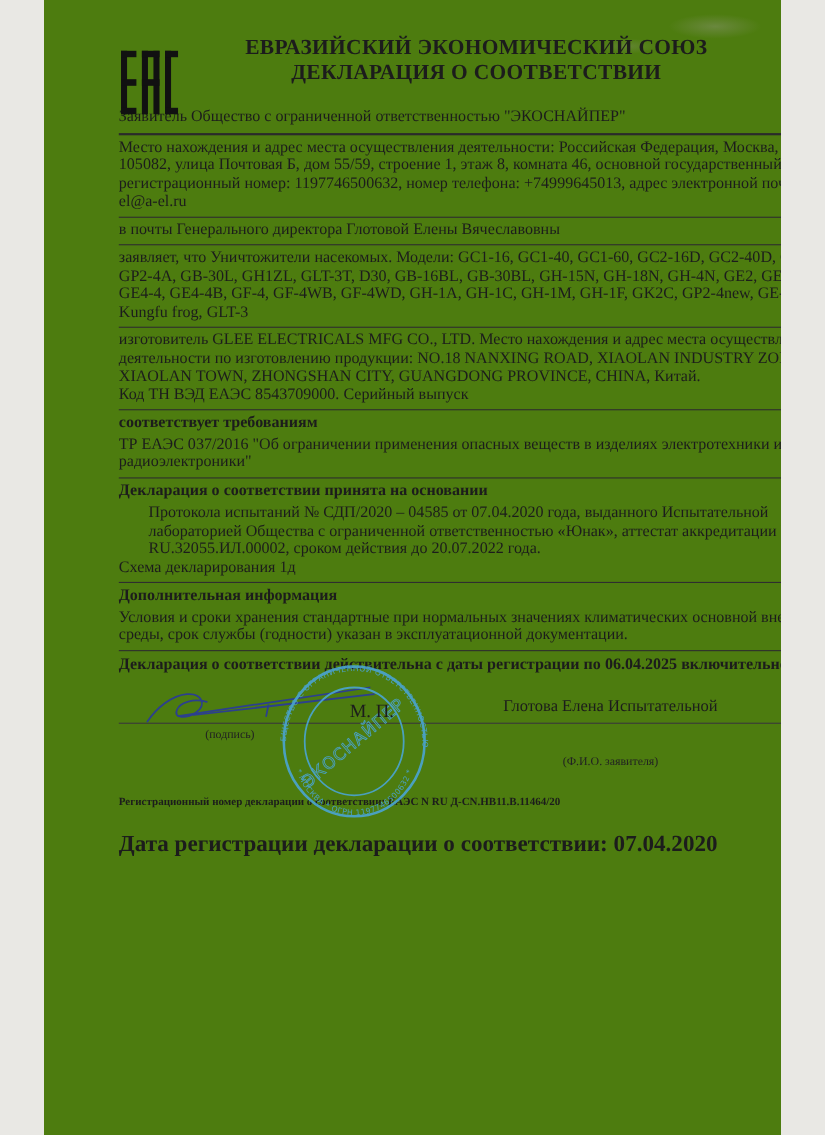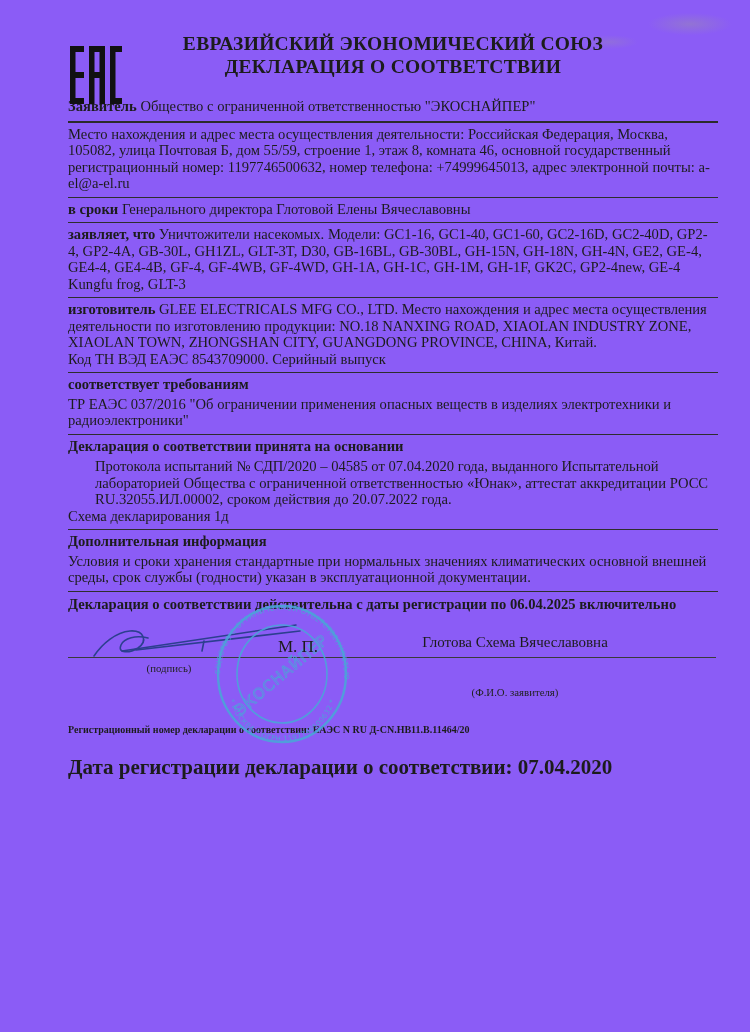--- a/index.html
+++ b/index.html
@@ -1,20 +1,20 @@
 <!DOCTYPE html>
 <html><head>
 <meta charset="utf-8">
 <style>
   html,body{margin:0;padding:0;background:#e9e8e4;}
   .page{
     position:relative;
-    width:750px;height:1032px;
+    width:670px;height:1032px;
     margin:0 auto;
-    background:#8b5cf6;
+    background:#4d7c0f;
     font-family:"Liberation Serif","DejaVu Serif",serif;
     color:#1c1c1c;
     overflow:hidden;
   }
   .smudge{
     position:absolute;top:0;right:0;width:200px;height:60px;
     background:
       radial-gradient(ellipse 60px 16px at 70% 40%, rgba(160,158,150,.35), transparent 70%),
       radial-gradient(ellipse 40px 10px at 30% 70%, rgba(160,158,150,.25), transparent 70%);
     pointer-events:none;
@@ -23,21 +23,21 @@
     position:absolute;left:68px;top:0;width:650px;
   }
   .hdr{position:relative;height:96px;}
   .eac{position:absolute;left:2px;top:46px;}
   .title{position:absolute;left:0;top:32px;width:100%;text-align:center;
     font-weight:bold;font-size:19.5px;line-height:23px;letter-spacing:.3px;}
   .sec{font-size:14.6px;line-height:16.5px;}
   .rule1{border-bottom:2px solid #2b2b2b;}
   .rule{border-bottom:1.5px solid #2e2e2e;}
   .p3{padding:3px 0 5px 0;}
-  .lbl{font-weight:bold;}
+  .lbl{font-weight:normal;}
   .bold{font-weight:bold;}
   .sigblock{position:relative;height:96px;font-size:14.6px;}
   .sigline{position:absolute;left:0;right:2px;top:43px;border-top:1.5px solid #3a3a3a;}
   .cap{position:absolute;font-size:10.8px;color:#222;}
   .cap-sign{left:36px;top:48px;width:130px;text-align:center;}
   .cap-fio{left:362px;top:48px;width:170px;text-align:center;margin-top:24px;}
   .mp{position:absolute;left:200px;top:23px;width:60px;text-align:center;font-size:17px;}
   .fio-name{position:absolute;left:312px;top:20px;width:270px;text-align:center;font-size:15px;}
   .stampwrap{position:absolute;left:145px;top:-12px;opacity:.88;}
   .sigscrawl{position:absolute;left:18px;top:6px;}
@@ -80,21 +80,21 @@
     <div class="sec rule1" style="padding:2px 0 6px 0;">
       <span class="lbl">Заявитель</span>
       <span>Общество с ограниченной ответственностью "ЭКОСНАЙПЕР"</span>
     </div>
 
     <div class="sec rule p3">
       <span>Место нахождения и адрес места осуществления деятельности: Российская Федерация, Москва, 105082, улица Почтовая Б, дом 55/59, строение 1, этаж 8, комната 46, основной государственный регистрационный номер: 1197746500632, номер телефона: +74999645013, адрес электронной почты: a-el@a-el.ru</span>
     </div>
 
     <div class="sec rule p3">
-      <span class="lbl">в сроки</span>
+      <span class="lbl">в почты</span>
       <span>Генерального директора Глотовой Елены Вячеславовны</span>
     </div>
 
     <div class="sec rule p3">
       <span class="lbl">заявляет, что</span>
       <span>Уничтожители насекомых.  Модели: GC1-16, GC1-40, GC1-60, GC2-16D, GC2-40D, GP2-4, GP2-4A, GB-30L, GH1ZL, GLT-3T, D30, GB-16BL, GB-30BL, GH-15N, GH-18N, GH-4N, GE2, GE-4, GE4-4, GE4-4B, GF-4, GF-4WB, GF-4WD, GH-1A, GH-1C, GH-1M, GH-1F, GK2C, GP2-4new, GE-4 Kungfu frog, GLT-3</span>
     </div>
 
     <div class="sec rule p3">
       <div>
@@ -148,21 +148,21 @@
             <textPath href="#arcTop" startOffset="50%" text-anchor="middle">ОБЩЕСТВО С ОГРАНИЧЕННОЙ ОТВЕТСТВЕННОСТЬЮ</textPath>
           </text>
           <text font-family="DejaVu Sans, sans-serif" font-size="7" fill="#4aa6d8" letter-spacing="0.4">
             <textPath href="#arcBot" startOffset="50%" text-anchor="middle">* МОСКВА * ОГРН 1197746500632 *</textPath>
           </text>
           <text x="69" y="78" text-anchor="middle" transform="rotate(-40 69 74)" font-family="DejaVu Sans, sans-serif" font-size="15" letter-spacing="1" fill="none" stroke="#4aa6d8" stroke-width="0.8">ЭКОСНАЙПЕР</text>
         </svg>
       </div>
 
       <div class="mp">М. П.</div>
-      <div class="fio-name">Глотова Схема Вячеславовна</div>
+      <div class="fio-name">Глотова Елена Испытательной</div>
       <div class="cap cap-sign">(подпись)</div>
       <div class="cap cap-fio">(Ф.И.О. заявителя)</div>
     </div>
 
     <div class="footline">Регистрационный номер декларации о соответствии: ЕАЭС N RU Д-CN.НВ11.В.11464/20</div>
     <div class="footline2">Дата регистрации декларации о соответствии: 07.04.2020</div>
   </div>
 </div>
 
 </body></html>

